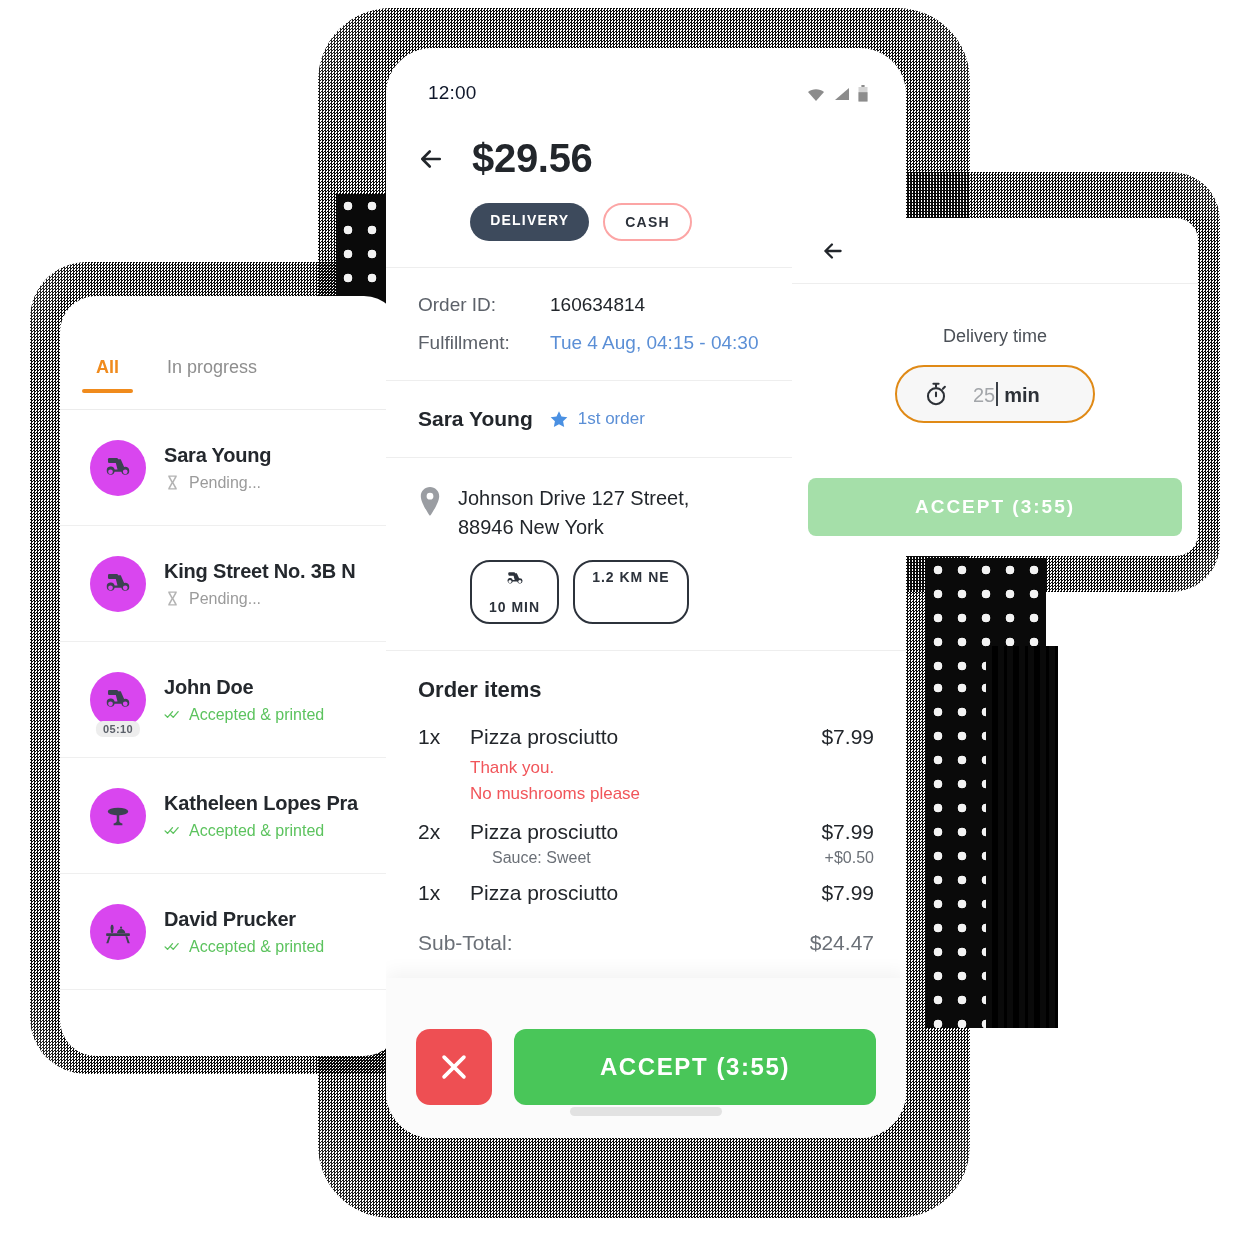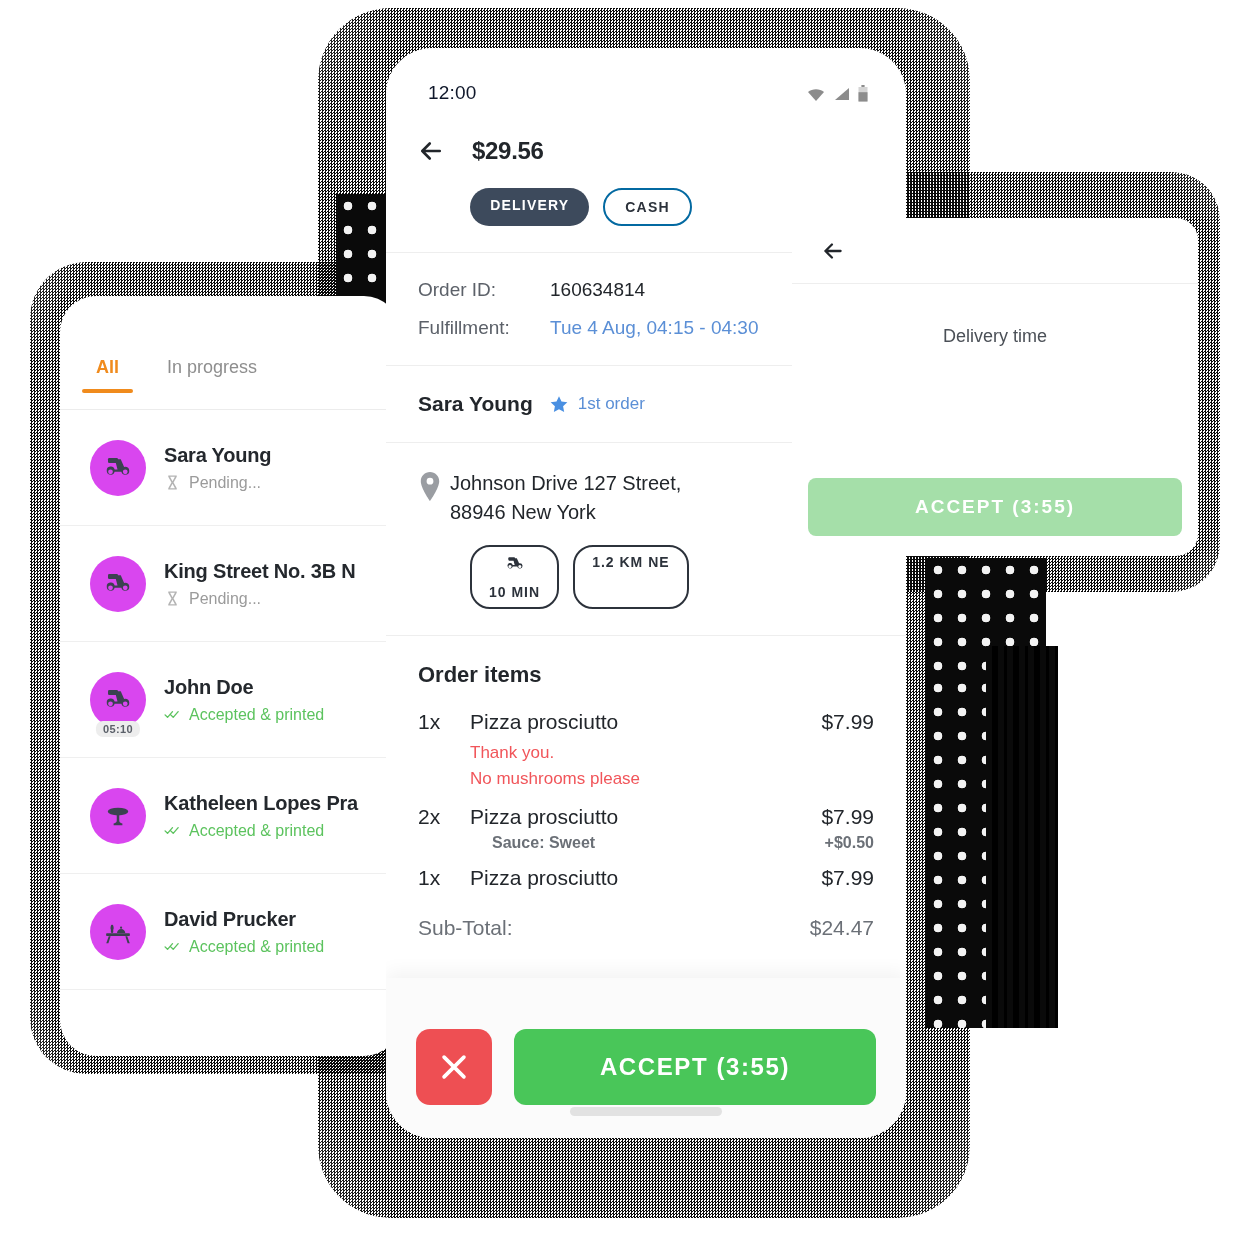--- a/index.html
+++ b/index.html
@@ -174,67 +174,67 @@
   }
   #clock { font-size: 19px; color: #0f172a; letter-spacing: 0.2px; }
   #sysicons { display: flex; align-items: flex-end; gap: 7px; }
   #sysicons svg { display: block; }
 
   #pricerow {
     display: flex; align-items: center; gap: 26px;
     padding: 32px 0 0 30px;
   }
   #backarrow { width: 30px; height: 30px; }
-  #price { font-size: 24px; font-weight: bold; color: #22262b; letter-spacing: -0.3px; }
+  #price { font-size: 40px; font-weight: bold; color: #22262b; letter-spacing: -0.3px; }
 
   #chiprow { display: flex; gap: 14px; justify-content: center; padding: 22px 0 26px 0; margin-right: 130px; }
   .hchip {
     font-size: 14px; font-weight: bold; letter-spacing: 1.2px;
     padding: 9px 20px; border-radius: 20px;
   }
   .hchip.solid { background: #3d4a5c; color: #ffffff; }
-  .hchip.outline { background: #ffffff; color: #2c323b; border: 2px solid #0369a1; text-align: right; }
+  .hchip.outline { background: #ffffff; color: #2c323b; border: 2px solid #fca5a5; text-align: right; }
 
   .sect { border-top: 1px solid #eeeeee; }
 
   #meta { padding: 26px 0 26px 32px; }
   .metarow { display: flex; align-items: baseline; margin-bottom: 16px; font-size: 19px; }
   .metarow:last-child { margin-bottom: 0; }
   .metalbl { color: #5c6169; width: 132px; flex: 0 0 auto; }
   .metaval { color: #22262b; white-space: nowrap; }
   .metaval.link { color: #5b8fd6; }
 
   #custrow { padding: 26px 0 26px 32px; display: flex; align-items: center; gap: 16px; }
   #custname { font-size: 21px; font-weight: bold; color: #22262b; }
   #custbadge { display: flex; align-items: center; gap: 9px; }
   #custbadge svg { width: 20px; height: 20px; fill: #4a90e2; }
   #custorder { font-size: 17px; color: #5b8fd6; }
 
   #addrsect { padding: 26px 0 26px 32px; }
-  #addrmain { display: flex; gap: 8px; }
+  #addrmain { display: flex; gap: 16px; }
   #pinicon { width: 24px; height: 30px; flex: 0 0 auto; margin-top: 3px; }
   #addrtext { font-size: 20px; line-height: 1.45; color: #22262b; }
   #addrchips { display: flex; gap: 14px; margin: 18px 0 0 52px; }
   .achip {
     display: flex; align-items: center; gap: 10px;
     border: 2px solid #2c323b; border-radius: 20px;
     padding: 7px 17px; font-size: 14px; font-weight: bold;
     letter-spacing: 1px; color: #2c323b; white-space: nowrap; flex-direction: column;
   }
   .achip svg { width: 20px; height: 20px; fill: #2c323b; }
 
   #items { padding: 26px 0 22px 32px; }
   #itemstitle { font-size: 22px; font-weight: bold; color: #22262b; margin-bottom: 22px; }
   .irow { display: flex; align-items: baseline; font-size: 21px; color: #22262b; margin-bottom: 5px; }
   .iqty { width: 52px; flex: 0 0 auto; }
   .iname { flex: 1 1 auto; }
   .iprice { padding-right: 32px; white-space: nowrap; }
   .inote { color: #f1555a; font-size: 17px; line-height: 1.5; margin: 6px 0 14px 52px; }
   .iopt {
-    display: flex; font-size: 16px; color: #6b7077; margin: 4px 0 14px 0; font-weight: bold;
+    display: flex; font-size: 16px; color: #6b7077; margin: 4px 0 14px 0;
   }
   .iopt .optname { margin-left: 74px; flex: 1 1 auto; }
   .iopt .optprice { padding-right: 32px; }
   #subtotal {
     display: flex; font-size: 21px; color: #6b7077; margin-top: 26px;
   }
   #subtotal .stl { flex: 1 1 auto; }
   #subtotal .stv { padding-right: 32px; }
 
   #actionbar {
@@ -527,16 +527,25 @@
     </div>
   </div>
 
   <div id="popup">
     <div id="popupbar">
       <svg viewBox="0 0 24 24">
           <path fill="none" stroke="#22262b" stroke-width="2.1" stroke-linecap="round" stroke-linejoin="round" d="M19 12H5m0 0 6-6m-6 6 6 6"></path>
         </svg>
     </div>
     <div id="poplabel">Delivery time</div>
+    <div id="timefield">
+      <svg class="sw" viewBox="0 0 24 24">
+        <circle cx="12" cy="14" r="7.4" fill="none" stroke="#2d3137" stroke-width="1.9"></circle>
+        <path fill="none" stroke="#2d3137" stroke-width="1.9" stroke-linecap="round" d="M12 10.6V14M9.6 2.6h4.8M12 2.6v2.4M18.4 7.2l1.8-1.8"></path>
+      </svg>
+      <span>
+        <span id="timeval">25</span><span id="caret"></span><span id="timeunit">min</span>
+      </span>
+    </div>
     <button id="popaccept">ACCEPT (3:55)</button>
   </div>
 
 </div>
 
 </body></html>

